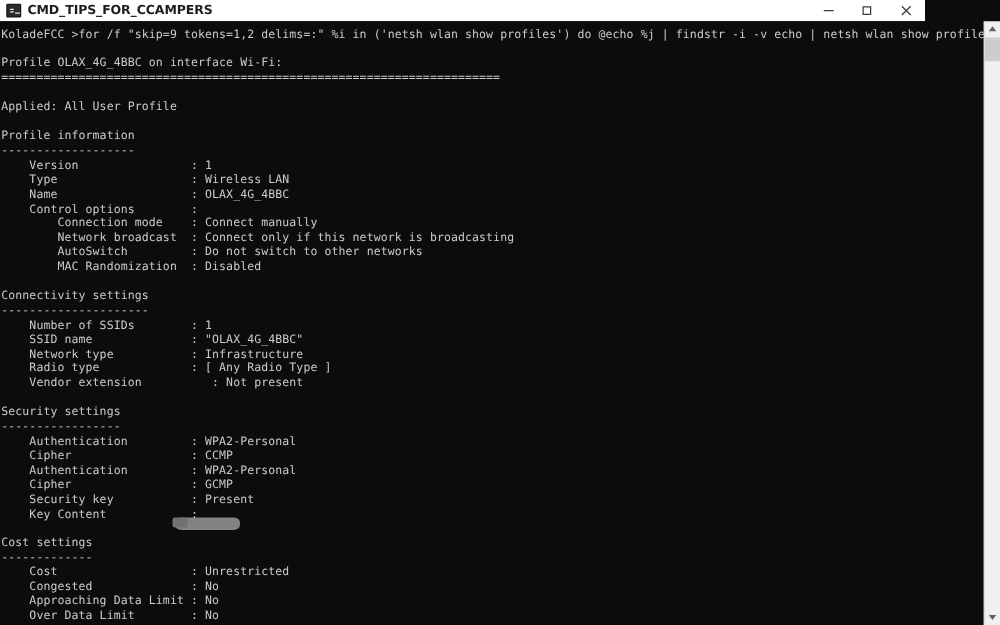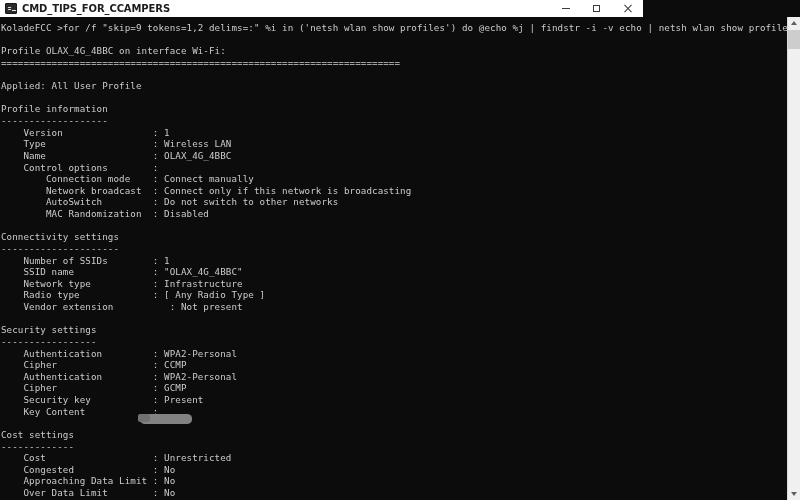--- a/index.html
+++ b/index.html
@@ -20,21 +20,21 @@
     width: 800px;
     height: 500px;
     background: #0c0c0c;
     overflow: hidden;
   }
 
   
   #titlebar {
     position: absolute;
     left: 0; top: 0;
-    width: 643px;
+    width: 740px;
     height: 17px;
     background: #ffffff;
     display: flex;
     align-items: center;
     box-sizing: border-box;
   }
   #titlebar-left {
     display: flex;
     align-items: center;
     flex: 1 1 auto;

